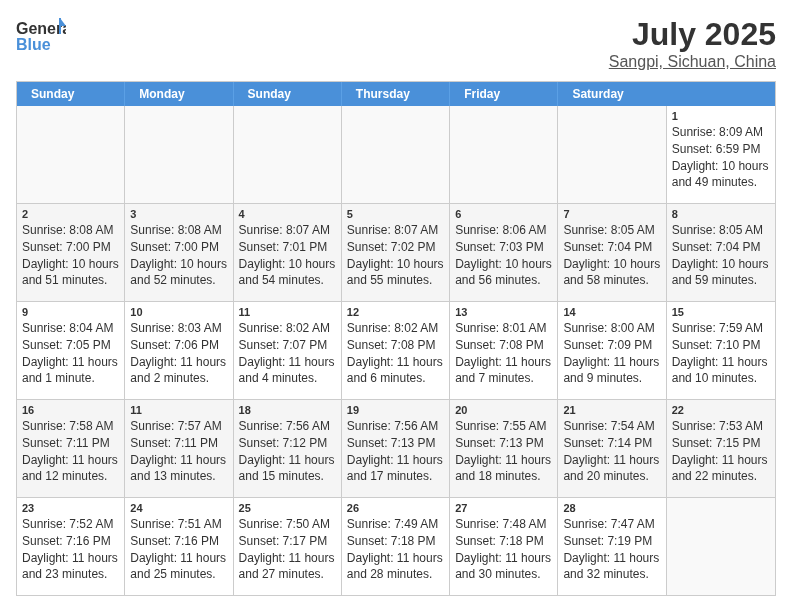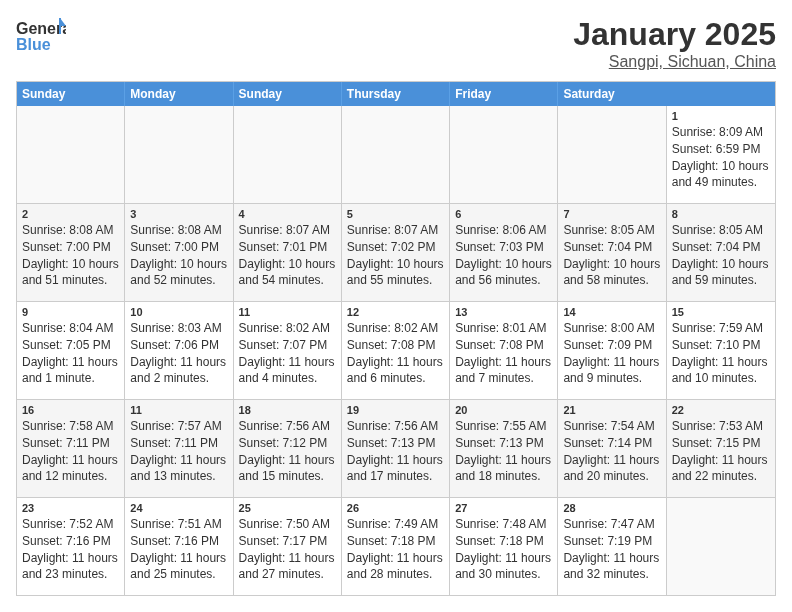--- a/index.html
+++ b/index.html
@@ -44,21 +44,21 @@
     }
     .cal-header {
       display: grid;
       grid-template-columns: repeat(7, 1fr);
       background: #4a90d9;
     }
     .cal-header-cell {
       color: #fff;
       font-size: 12px;
       font-weight: bold;
-      padding: 5px 5px;
+      padding: 5px 14px;
       border-right: 1px solid #5ba0e5;
     }
     .cal-header-cell:last-child { border-right: none; }
     .cal-body {
       flex: 1;
       display: flex;
       flex-direction: column;
     }
     .cal-row {
       display: grid;
@@ -108,21 +108,21 @@
       <svg width="50" height="44" viewBox="0 0 50 44">
 
         <text x="0" y="18" font-size="16" font-weight="bold" fill="#333" font-family="Arial">General</text>
         <text x="0" y="34" font-size="16" font-weight="bold" fill="#4a90d9" font-family="Arial">Blue</text>
 
         <polygon points="44,2 50,10 44,10" fill="#4a90d9"></polygon>
         <line x1="44" y1="2" x2="44" y2="18" stroke="#4a90d9" stroke-width="2"></line>
       </svg>
     </div>
     <div class="title-section">
-      <div class="month-title">January 2025</div>
+      <div class="month-title">July 2025</div>
       <div class="location">Sangpi, Sichuan, China</div>
     </div>
   </div>
 
   <div class="calendar">
     <div class="cal-header">
       <div class="cal-header-cell">Sunday</div>
       <div class="cal-header-cell">Monday</div>
       <div class="cal-header-cell">Sunday</div>
       <div class="cal-header-cell">Thursday</div>

